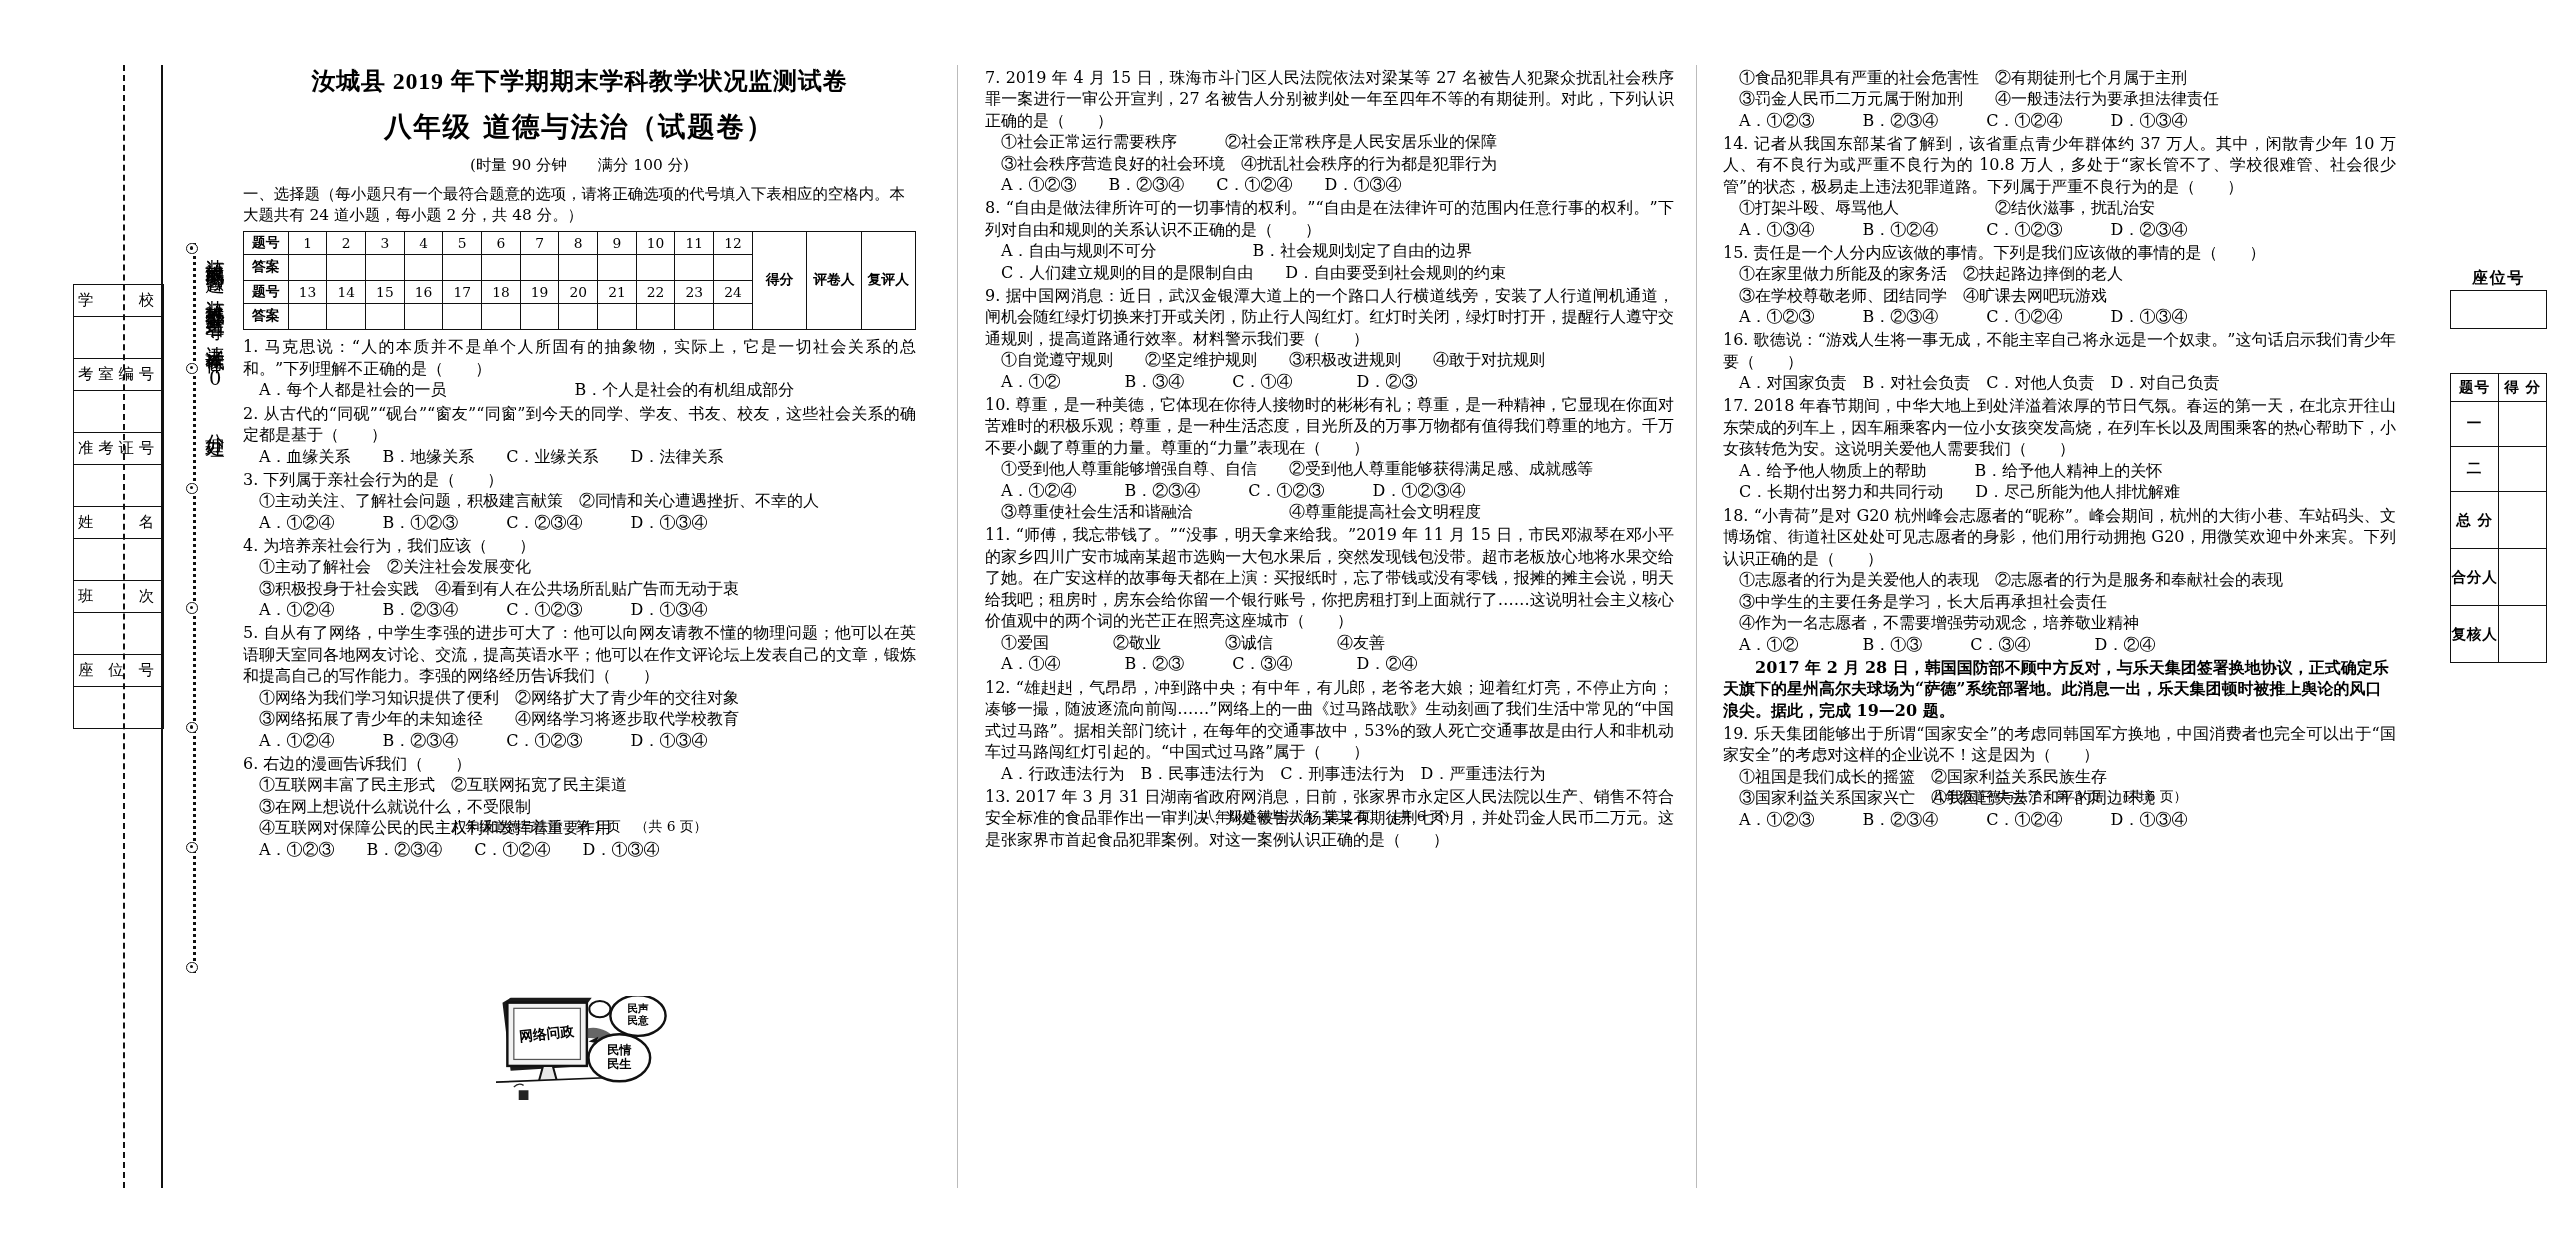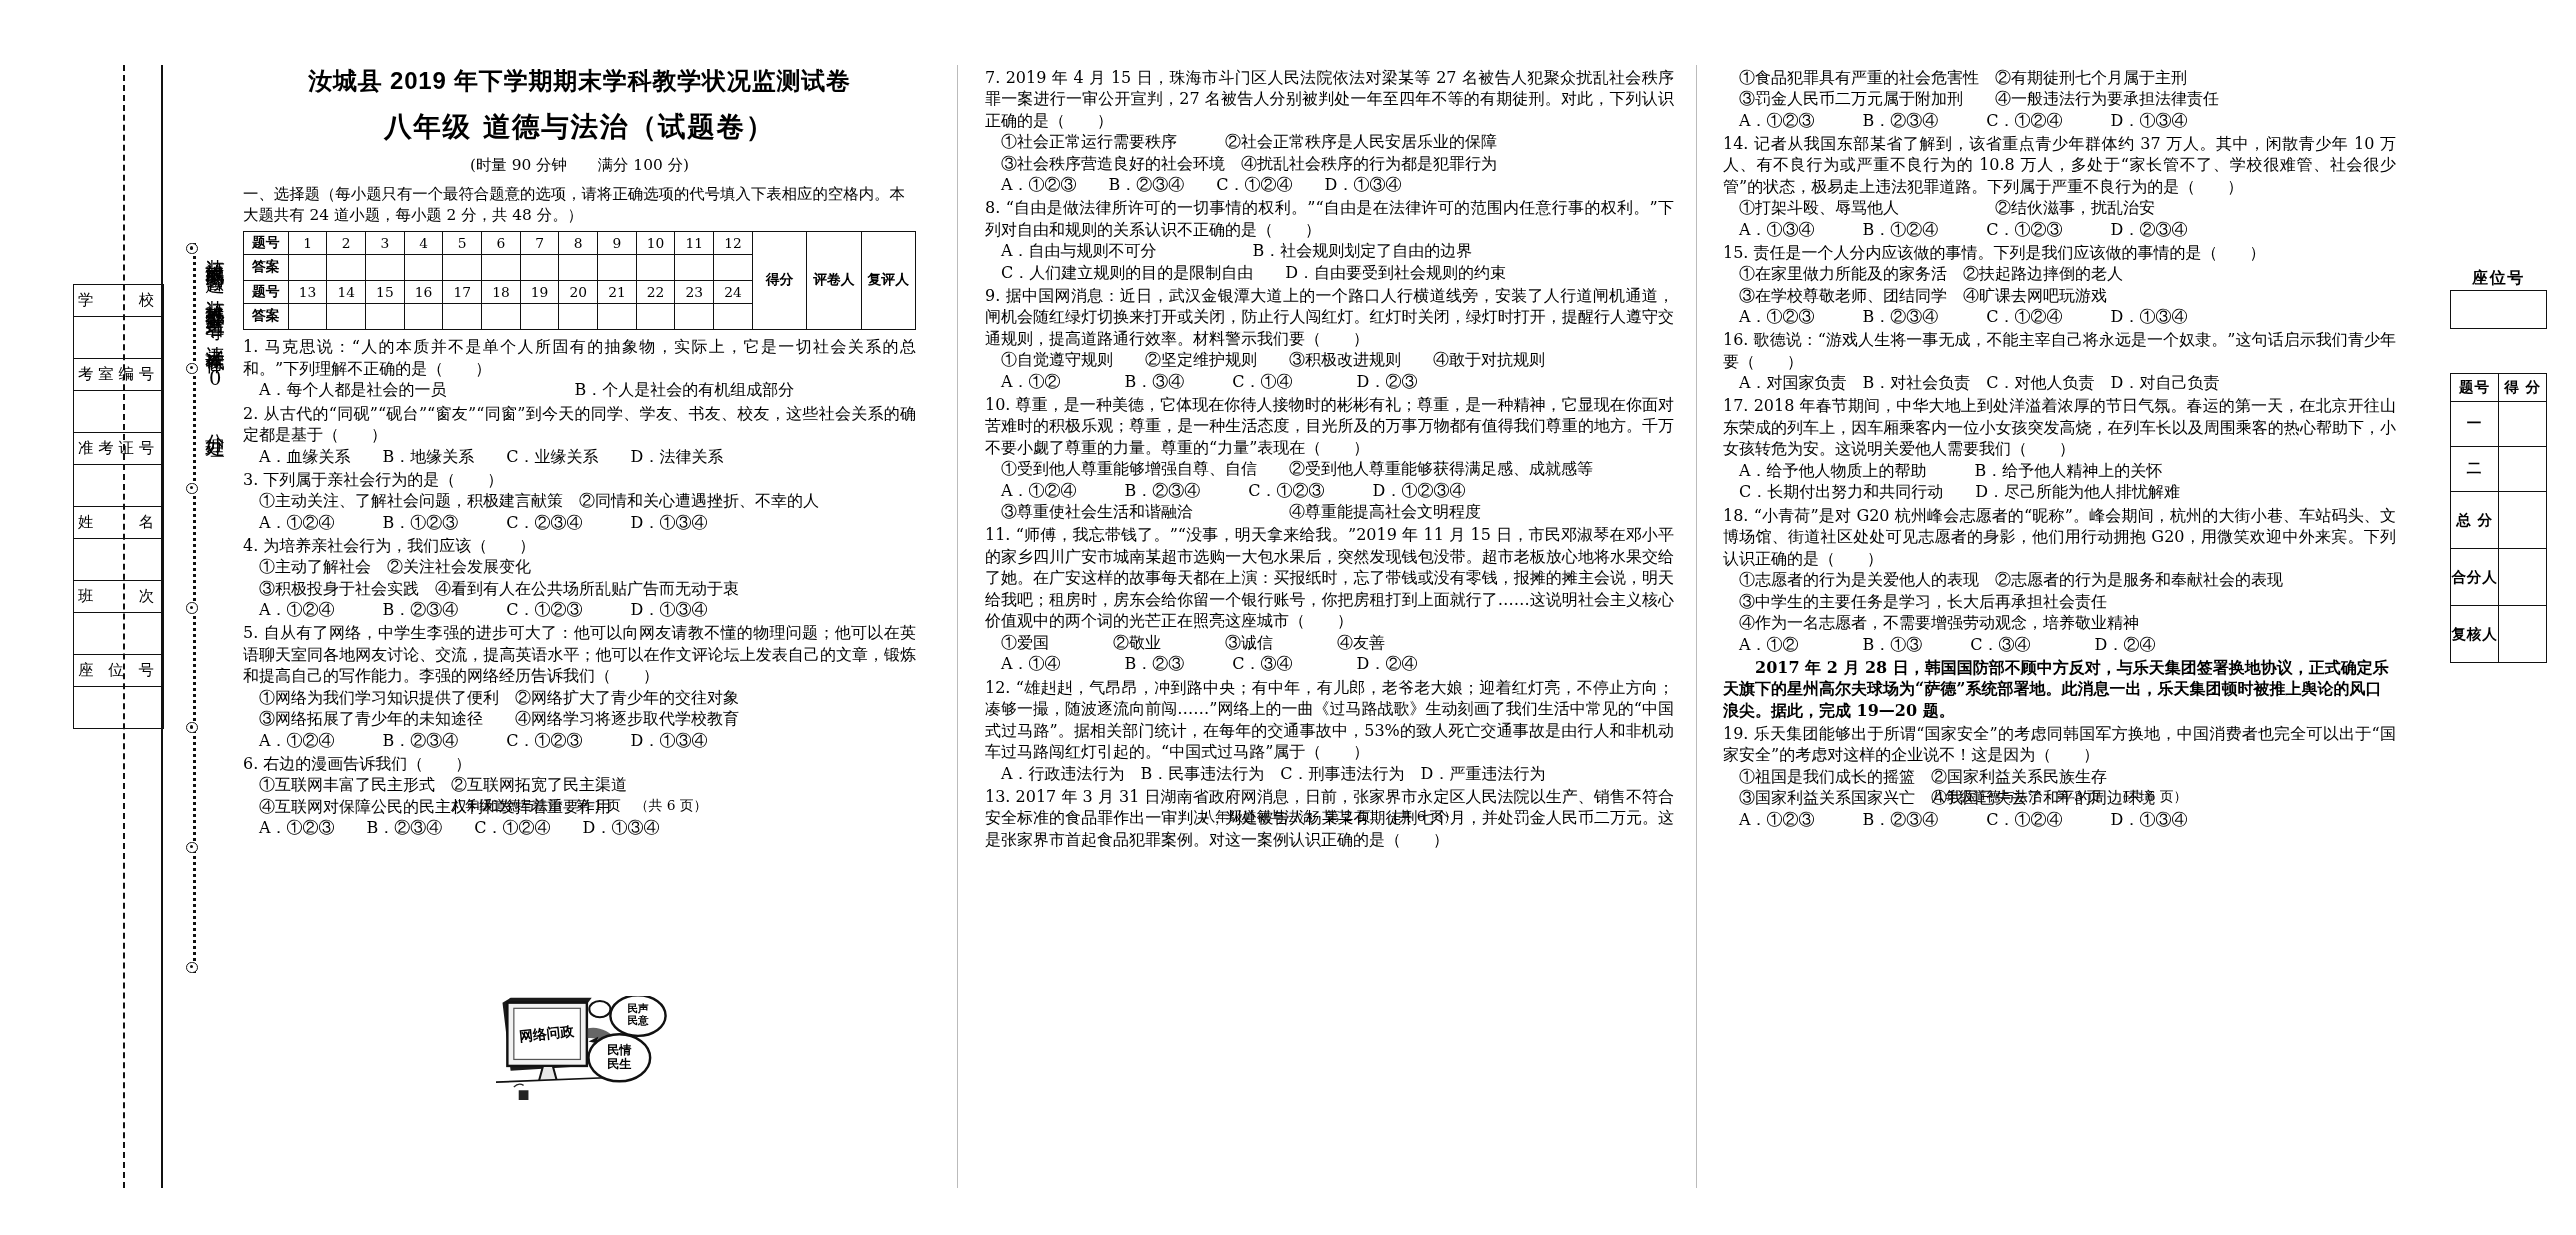--- a/index.html
+++ b/index.html
@@ -70,21 +70,21 @@
   #col3 { left: 1723px; width: 673px; }
 
   .col-sep {
     position:absolute; top: 65px; width:0; height: 1123px;
     border-left: 0.8px solid #bbb;
   }
 
   h1.title {
     font-size: 24px; font-weight: bold; text-align:center;
     letter-spacing: 0.8px; margin-bottom: 11.4px;
-    font-family: Liberation Sans, sans-serif;
+    font-family: Liberation Serif, serif;
   }
   h2.subtitle {
     font-size: 27.6px; font-weight: bold; text-align:center;
     letter-spacing: 1.6px; margin-bottom: 9.7px;
   }
   .meta { font-size: 15.4px; text-align:center; margin-bottom: 8px; }
   .section-intro { font-size: 15.4px; line-height: 21px; text-indent: 0; }
 
   
   table.ansgrid {
@@ -313,20 +313,21 @@
         <span class="optline">①网络为我们学习知识提供了便利　②网络扩大了青少年的交往对象</span>
         <span class="optline">③网络拓展了青少年的未知途径　　④网络学习将逐步取代学校教育</span>
         <span class="optline">A．①②④　　　B．②③④　　　C．①②③　　　D．①③④</span>
       </div>
     </div>
 
     <div class="q">
       <div class="stem">6. 右边的漫画告诉我们（　　）</div>
       <div class="opts indent">
         <span class="optline">①互联网丰富了民主形式　②互联网拓宽了民主渠道</span>
+        <span class="optline">③在网上想说什么就说什么，不受限制</span>
         <span class="optline">④互联网对保障公民的民主权利和发挥着重要作用</span>
         <span class="optline">A．①②③　　B．②③④　　C．①②④　　D．①③④</span>
       </div>
     </div>
 
     <div class="footer">八年级道德与法治　第 1 页　（共 6 页）</div>
   </div>
 
   <div class="cartoon">
     <svg viewBox="0 0 212 150" width="172" height="122">

